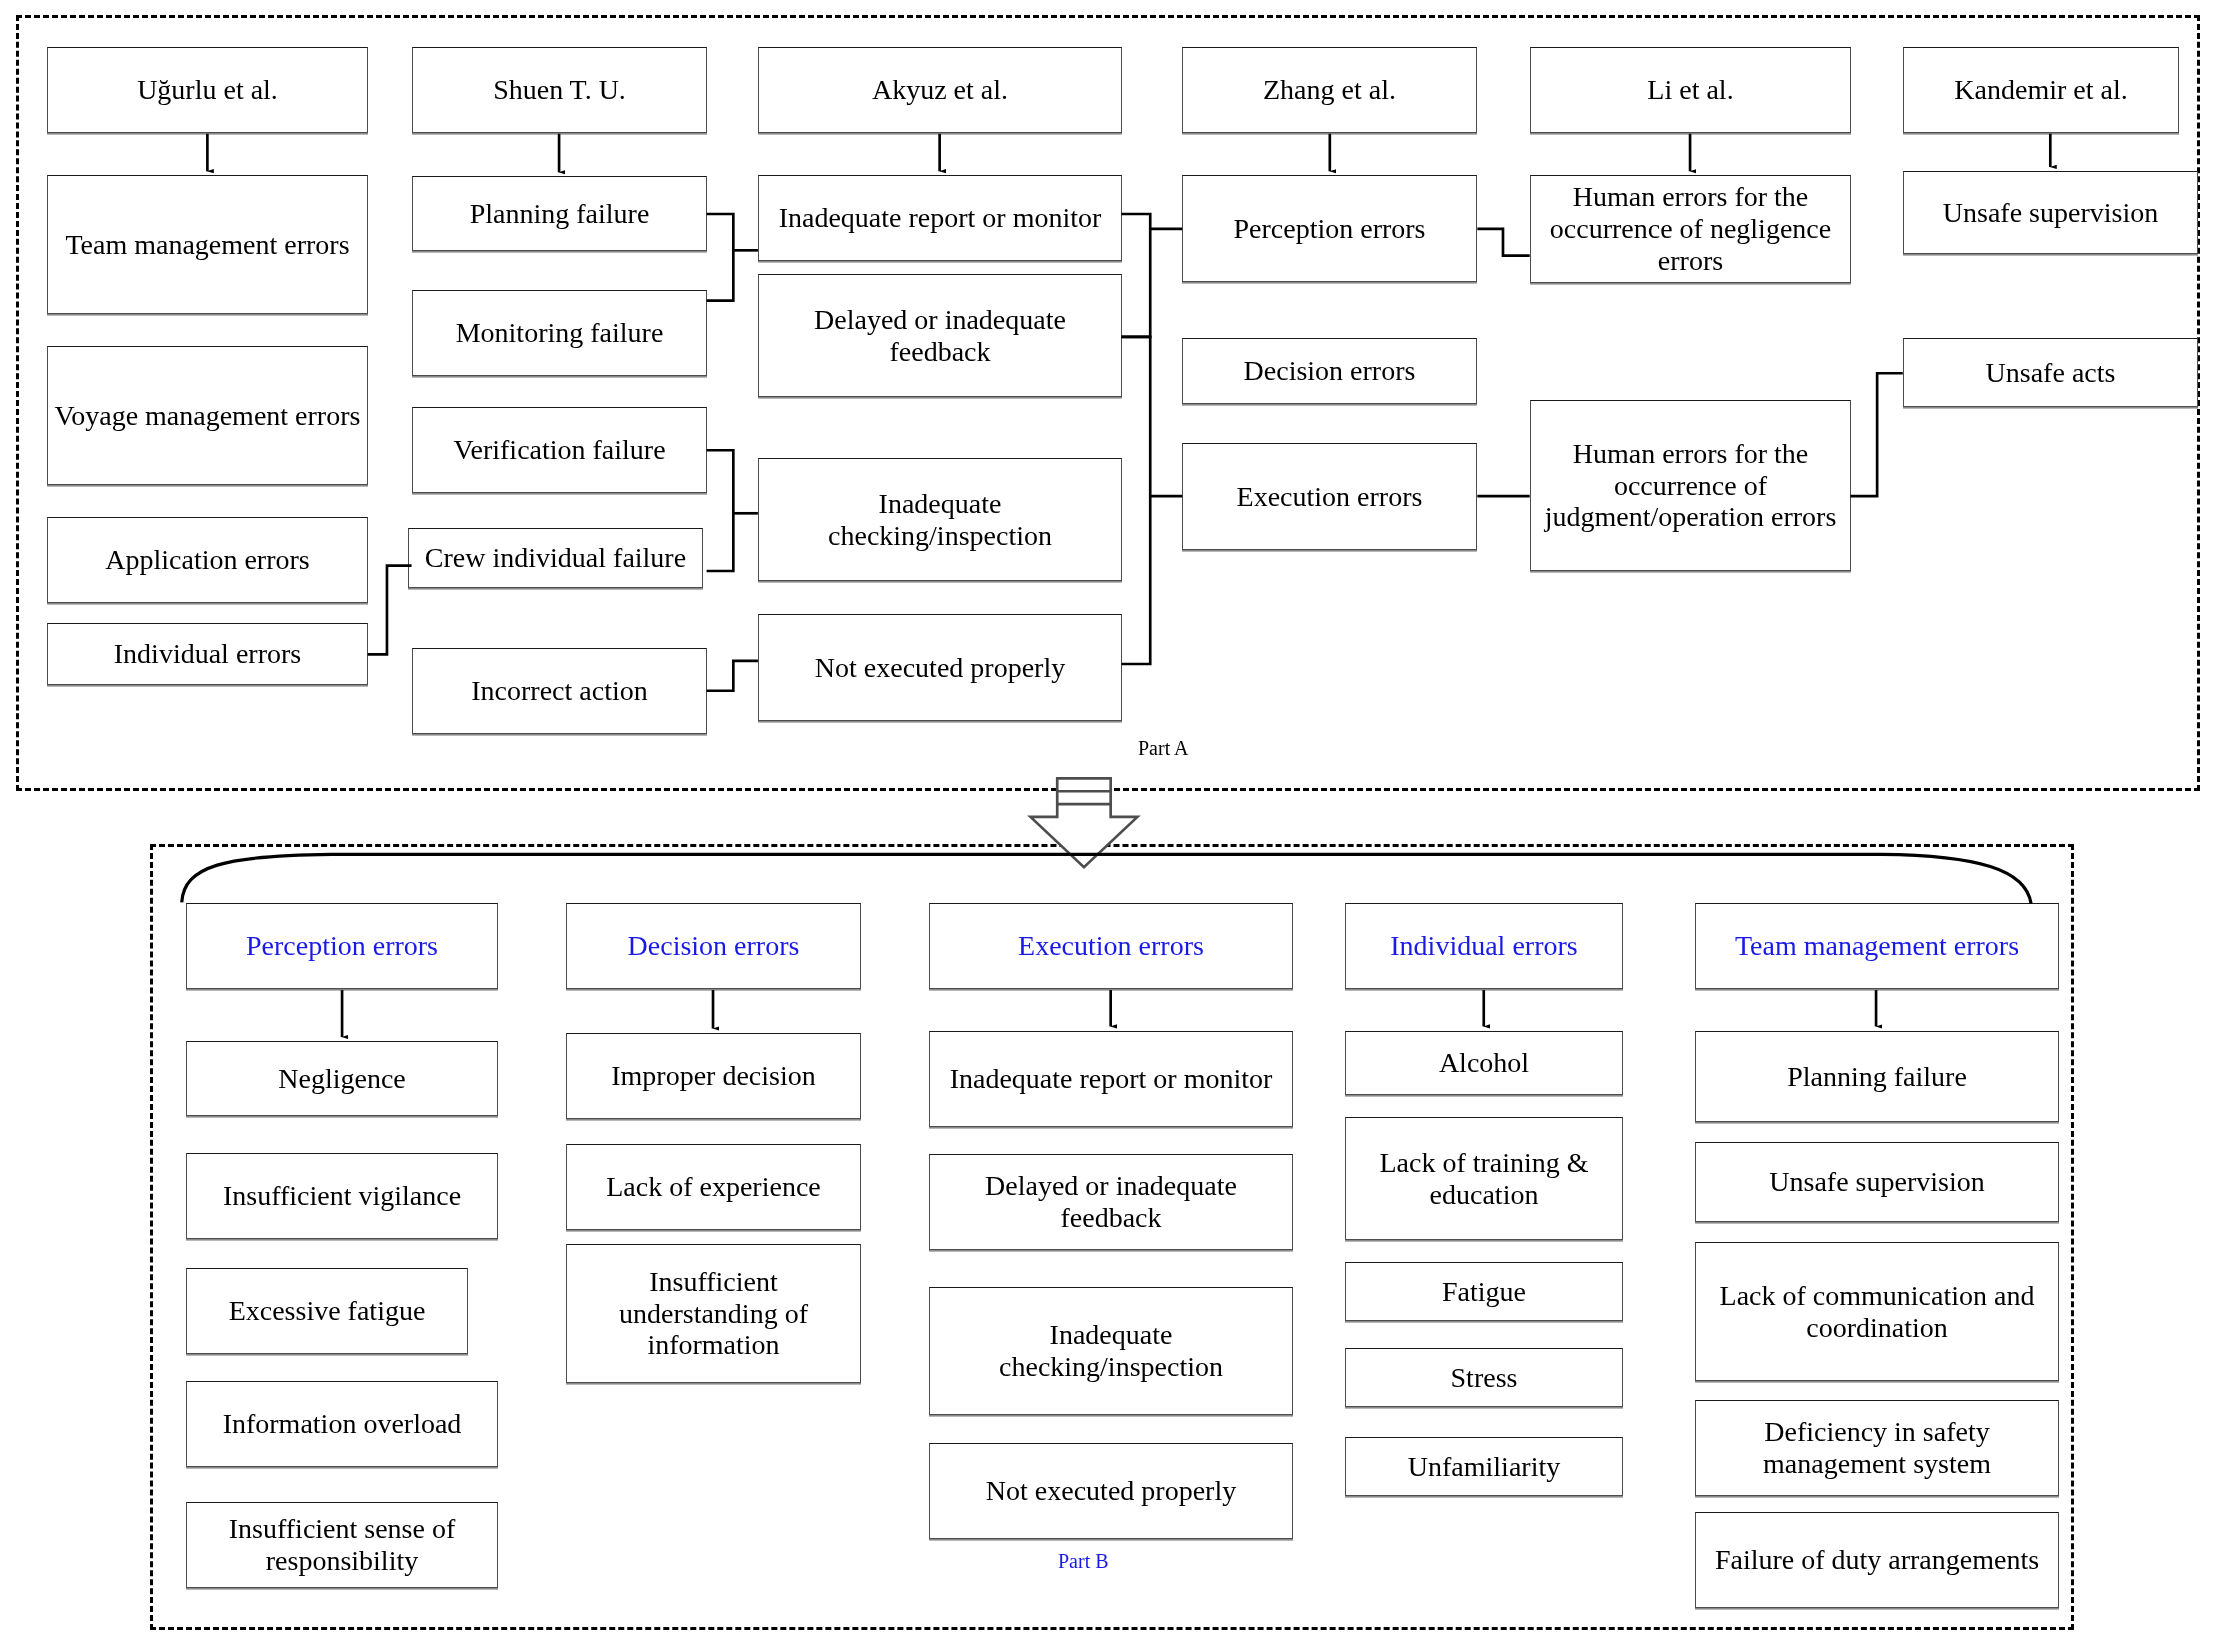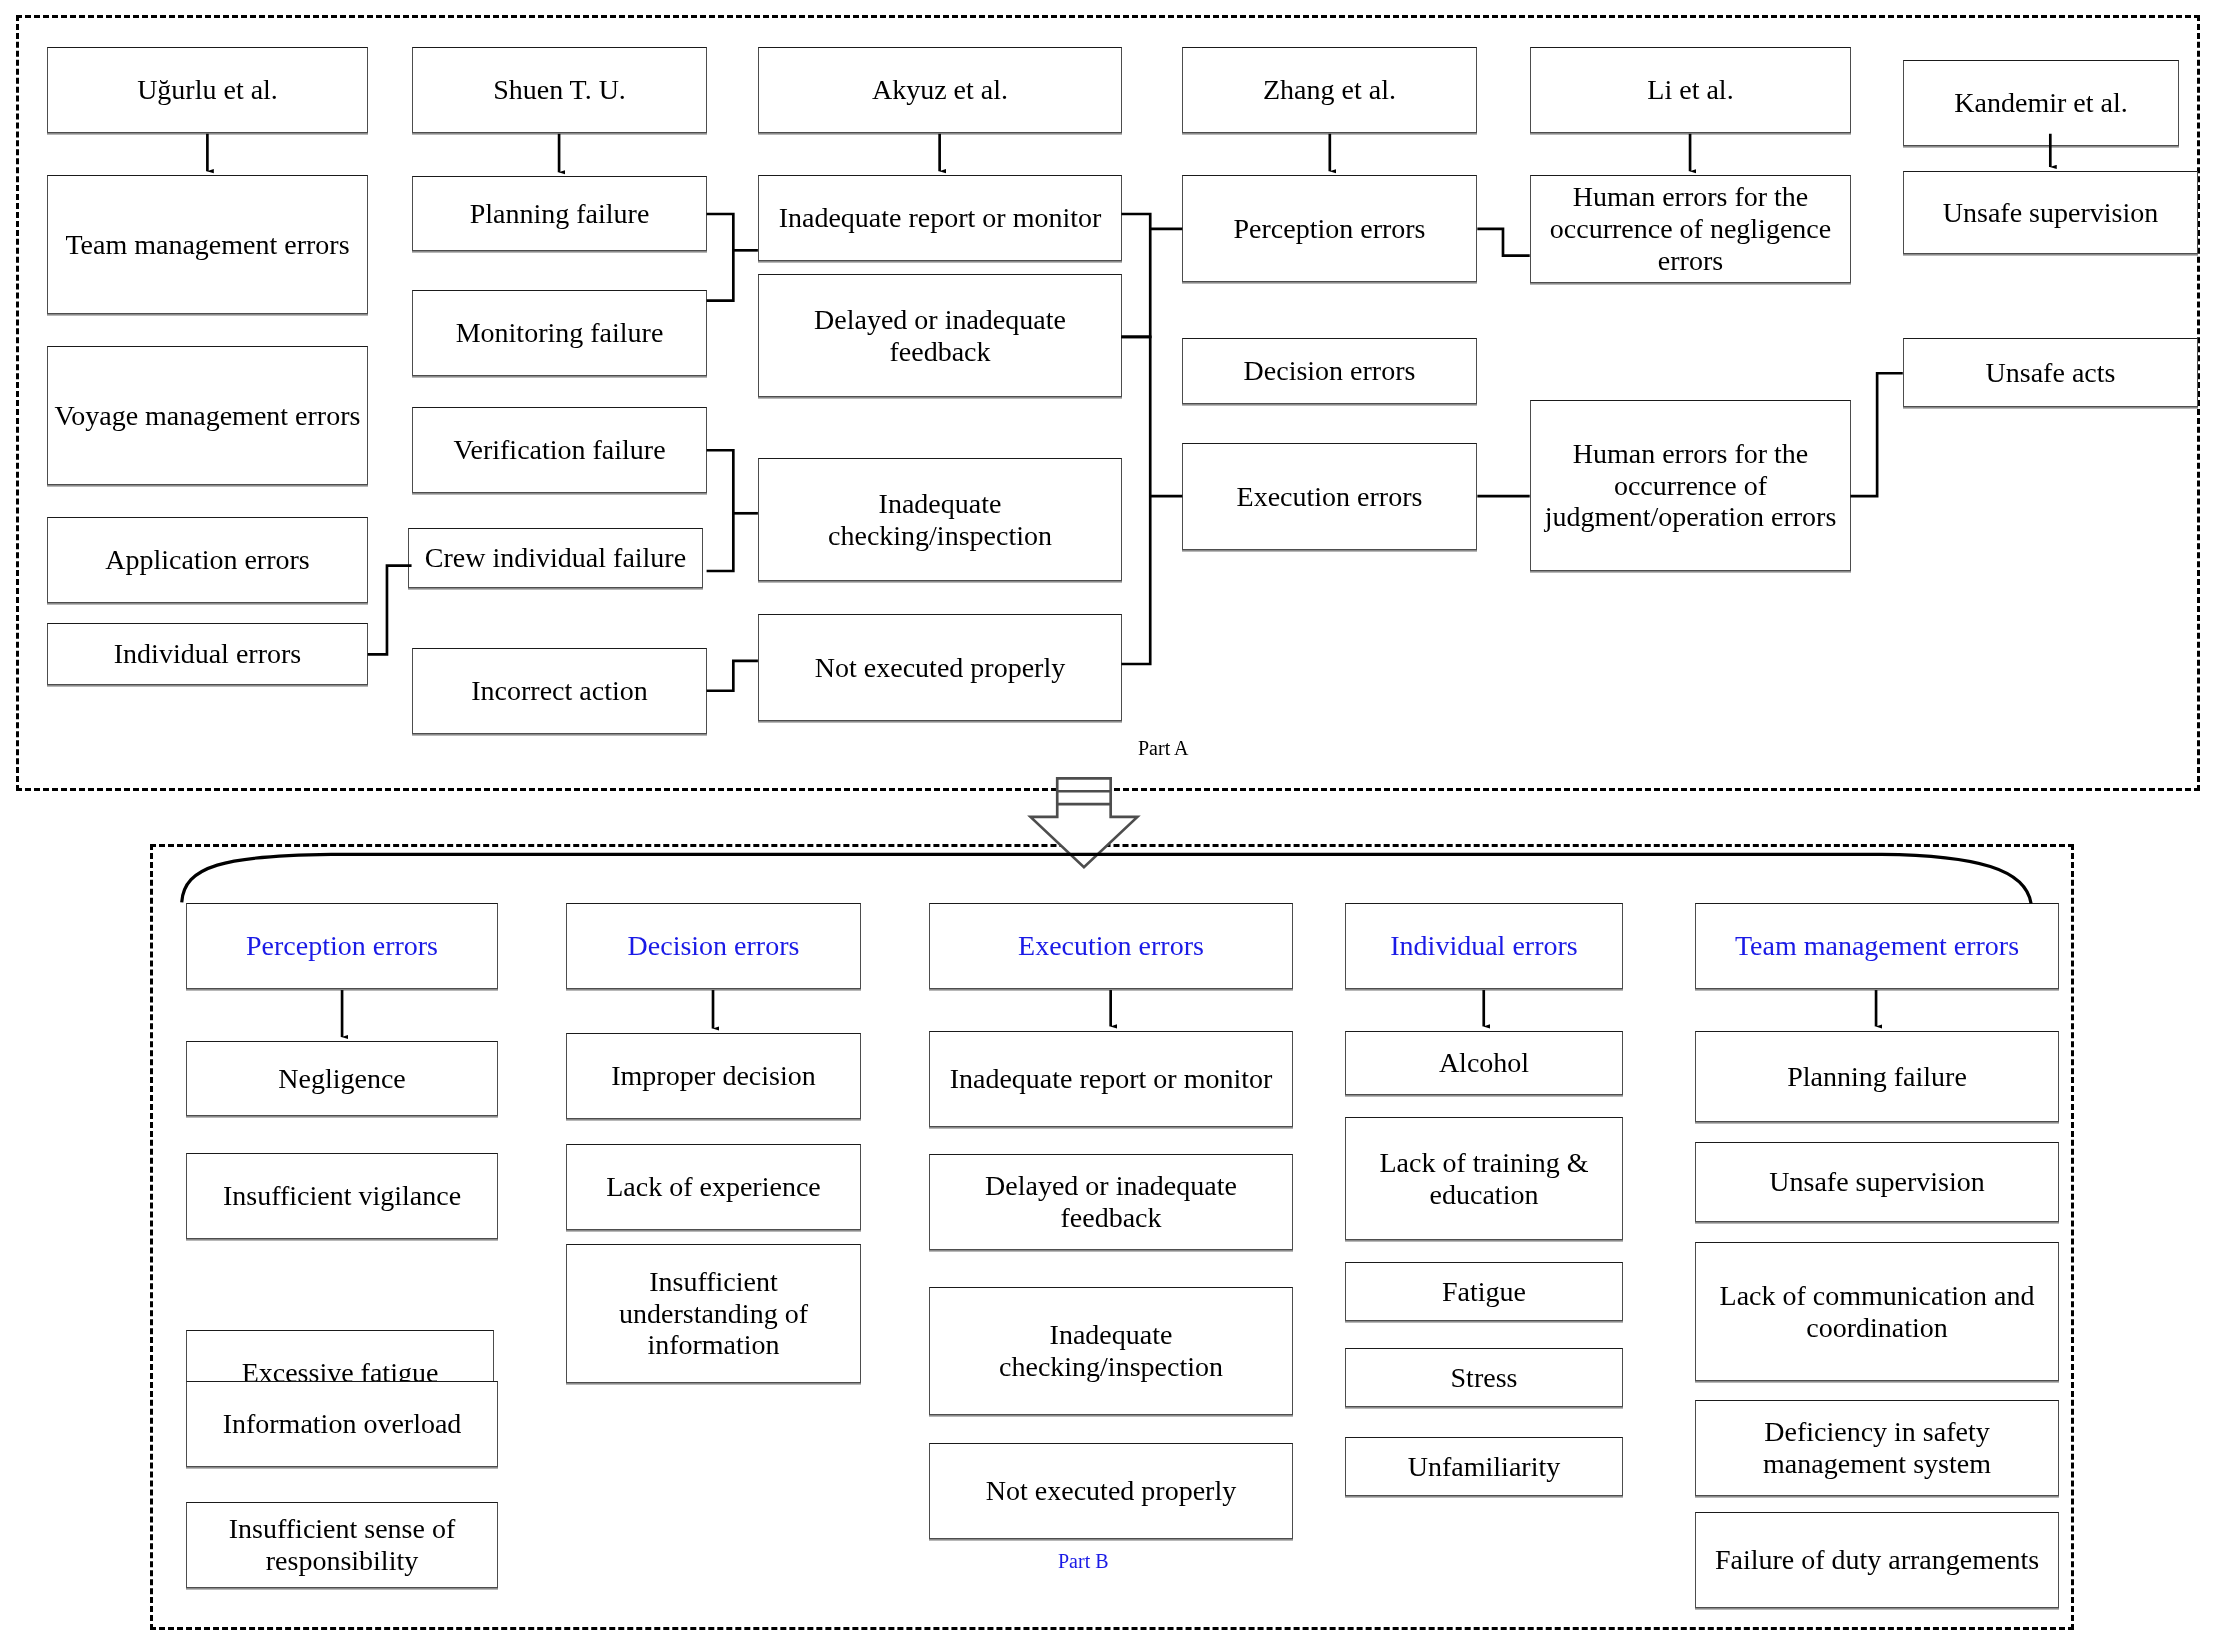--- a/index.html
+++ b/index.html
@@ -57,21 +57,21 @@
 
 <div id="stage">
 
   <div class="dashed-region" style="left:16px; top:15px; width:2184px; height:776px;"></div>
 
   <div class="node" style="left:47px; top:47px; width:321px; height:86px;">Uğurlu et al.</div>
   <div class="node" style="left:412px; top:47px; width:295px; height:86px;">Shuen T. U.</div>
   <div class="node" style="left:758px; top:47px; width:364px; height:86px;">Akyuz et al.</div>
   <div class="node" style="left:1182px; top:47px; width:295px; height:86px;">Zhang et al.</div>
   <div class="node" style="left:1530px; top:47px; width:321px; height:86px;">Li et al.</div>
-  <div class="node" style="left:1903px; top:60px; width:276px; height:86px;">Kandemir et al.</div>
+  <div class="node" style="left:1903px; top:47px; width:276px; height:86px;">Kandemir et al.</div>
 
   <div class="node" style="left:47px; top:175px; width:321px; height:139px;">Team management errors</div>
   <div class="node" style="left:47px; top:346px; width:321px; height:139px;">Voyage management errors</div>
   <div class="node" style="left:47px; top:517px; width:321px; height:86px;">Application errors</div>
   <div class="node" style="left:47px; top:623px; width:321px; height:62px;">Individual errors</div>
 
   <div class="node" style="left:412px; top:176px; width:295px; height:75px;">Planning failure</div>
   <div class="node" style="left:412px; top:290px; width:295px; height:86px;">Monitoring failure</div>
   <div class="node" style="left:412px; top:407px; width:295px; height:86px;">Verification failure</div>
   <div class="node" style="left:408px; top:528px; width:295px; height:60px;">Crew individual failure</div>
@@ -97,21 +97,21 @@
   <div class="dashed-region" style="left:150px; top:844px; width:1924px; height:786px;"></div>
 
   <div class="node blue" style="left:186px; top:903px; width:312px; height:86px;">Perception errors</div>
   <div class="node blue" style="left:566px; top:903px; width:295px; height:86px;">Decision errors</div>
   <div class="node blue" style="left:929px; top:903px; width:364px; height:86px;">Execution errors</div>
   <div class="node blue" style="left:1345px; top:903px; width:278px; height:86px;">Individual errors</div>
   <div class="node blue" style="left:1695px; top:903px; width:364px; height:86px;">Team management errors</div>
 
   <div class="node" style="left:186px; top:1041px; width:312px; height:75px;">Negligence</div>
   <div class="node" style="left:186px; top:1153px; width:312px; height:86px;">Insufficient vigilance</div>
-  <div class="node" style="left:186px; top:1330px; width:308px; height:86px;">Excessive fatigue</div>
+  <div class="node" style="left:186px; top:1268px; width:282px; height:86px;">Excessive fatigue</div>
   <div class="node" style="left:186px; top:1381px; width:312px; height:86px;">Information overload</div>
   <div class="node" style="left:186px; top:1502px; width:312px; height:86px;">Insufficient sense of responsibility</div>
 
   <div class="node" style="left:566px; top:1033px; width:295px; height:86px;">Improper decision</div>
   <div class="node" style="left:566px; top:1144px; width:295px; height:86px;">Lack of experience</div>
   <div class="node" style="left:566px; top:1244px; width:295px; height:139px;">Insufficient understanding of information</div>
 
   <div class="node" style="left:929px; top:1031px; width:364px; height:96px;">Inadequate report or monitor</div>
   <div class="node" style="left:929px; top:1154px; width:364px; height:96px;">Delayed or inadequate feedback</div>
   <div class="node" style="left:929px; top:1287px; width:364px; height:128px;">Inadequate checking/inspection</div>

